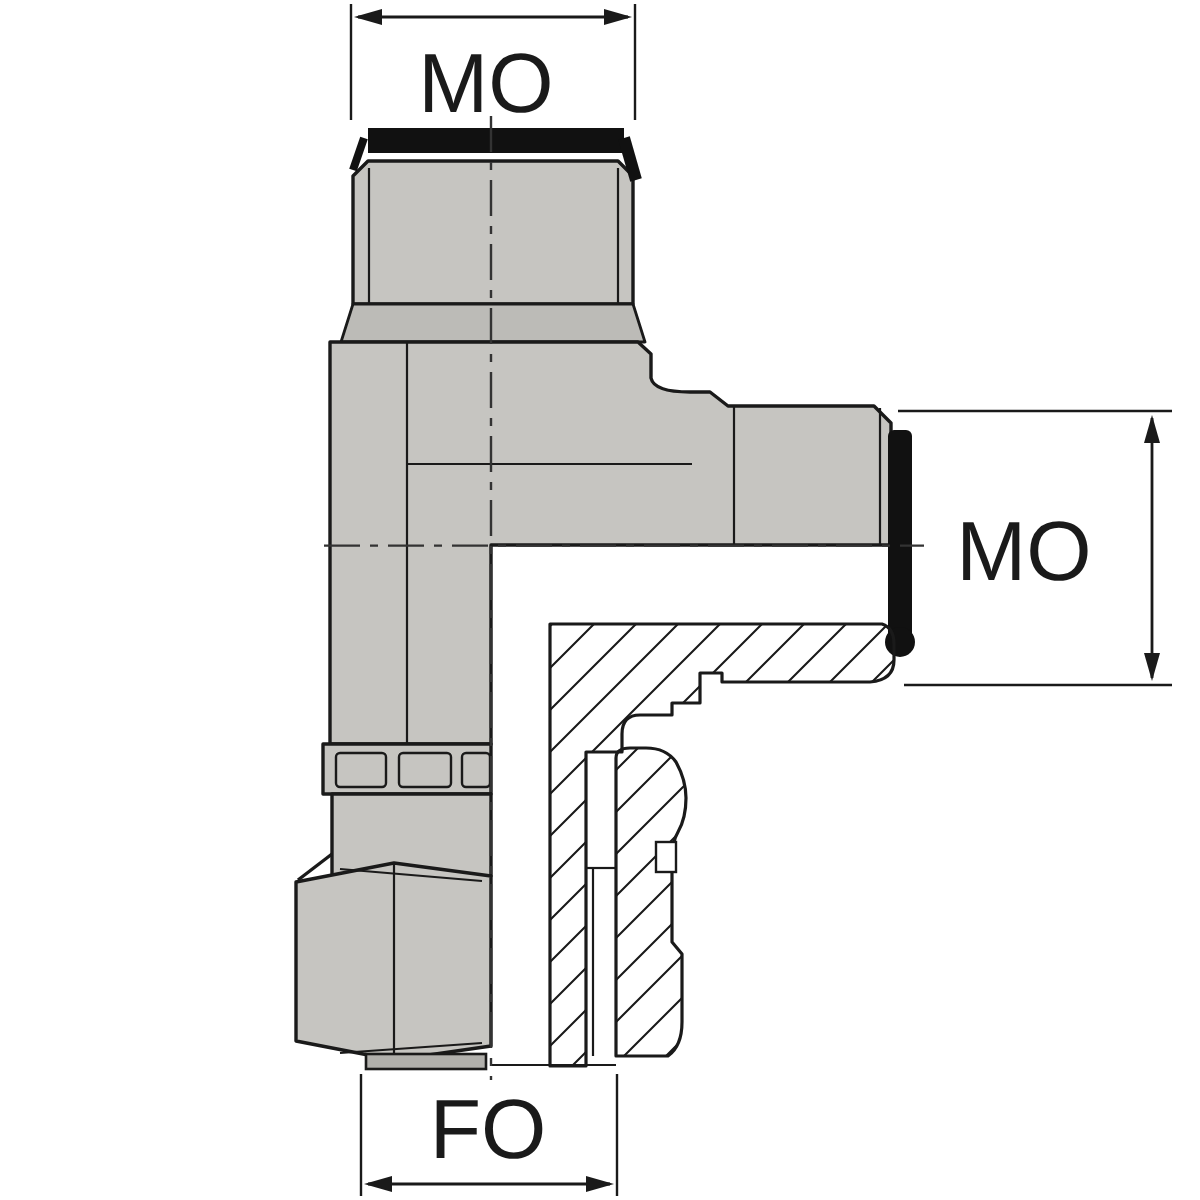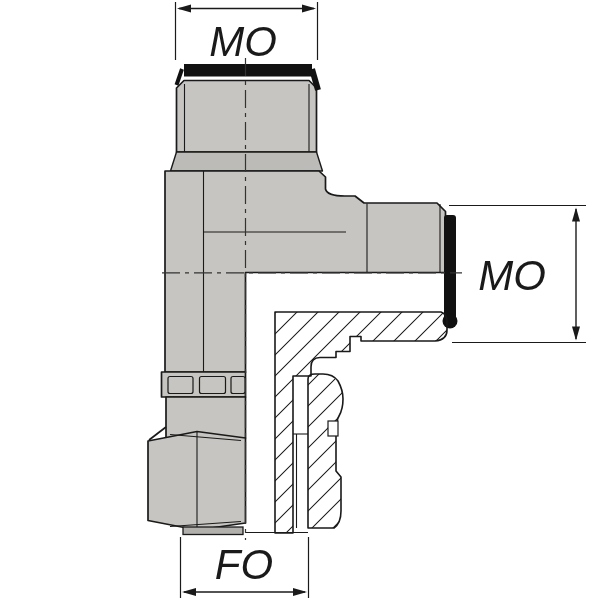--- a/index.html
+++ b/index.html
@@ -1,17 +1,17 @@
 <!DOCTYPE html>
 <html style="--background: #ffffff; --body_gray: #c6c5c1; --shadow_gray: #bcbbb7; --base_gray: #b1b0ac; --thread_black: #111111; --line: #1a1a1a; --centerline: #333333;"><head>
 <meta charset="utf-8">
 <style>
   html,body{margin:0;padding:0;}
   body{width:600px;height:600px;background:var(--background,#fff);font-family:"Liberation Sans",sans-serif;}
-  .stage{position:relative;width:600px;height:600px;overflow:hidden;font-style:italic;}
+  .stage{position:relative;width:600px;height:600px;overflow:hidden;}
   svg{display:block;}
   .gray{fill:var(--body_gray,#c6c5c1);stroke:var(--line,#1a1a1a);stroke-width:1.7;stroke-linejoin:round;}
   .grayshade{fill:var(--shadow_gray,#bcbbb7);stroke:var(--line,#1a1a1a);stroke-width:1.4;stroke-linejoin:round;}
   .graydark{fill:var(--base_gray,#b1b0ac);stroke:var(--line,#1a1a1a);stroke-width:1.3;}
   .cell{fill:var(--body_gray,#c6c5c1);stroke:var(--line,#1a1a1a);stroke-width:1.2;}
   .outline{fill:none;stroke:var(--line,#1a1a1a);stroke-width:1.7;stroke-linejoin:round;}
   .thin{fill:none;stroke:var(--line,#1a1a1a);stroke-width:1.1;}
   .hatched{fill:url(#hatch);stroke:var(--line,#1a1a1a);stroke-width:1.6;stroke-linejoin:round;}
   .hatchline{stroke:var(--line,#1a1a1a);stroke-width:1.05;}
   .whitecut{fill:#fff;stroke:var(--line,#1a1a1a);stroke-width:1.2;}

